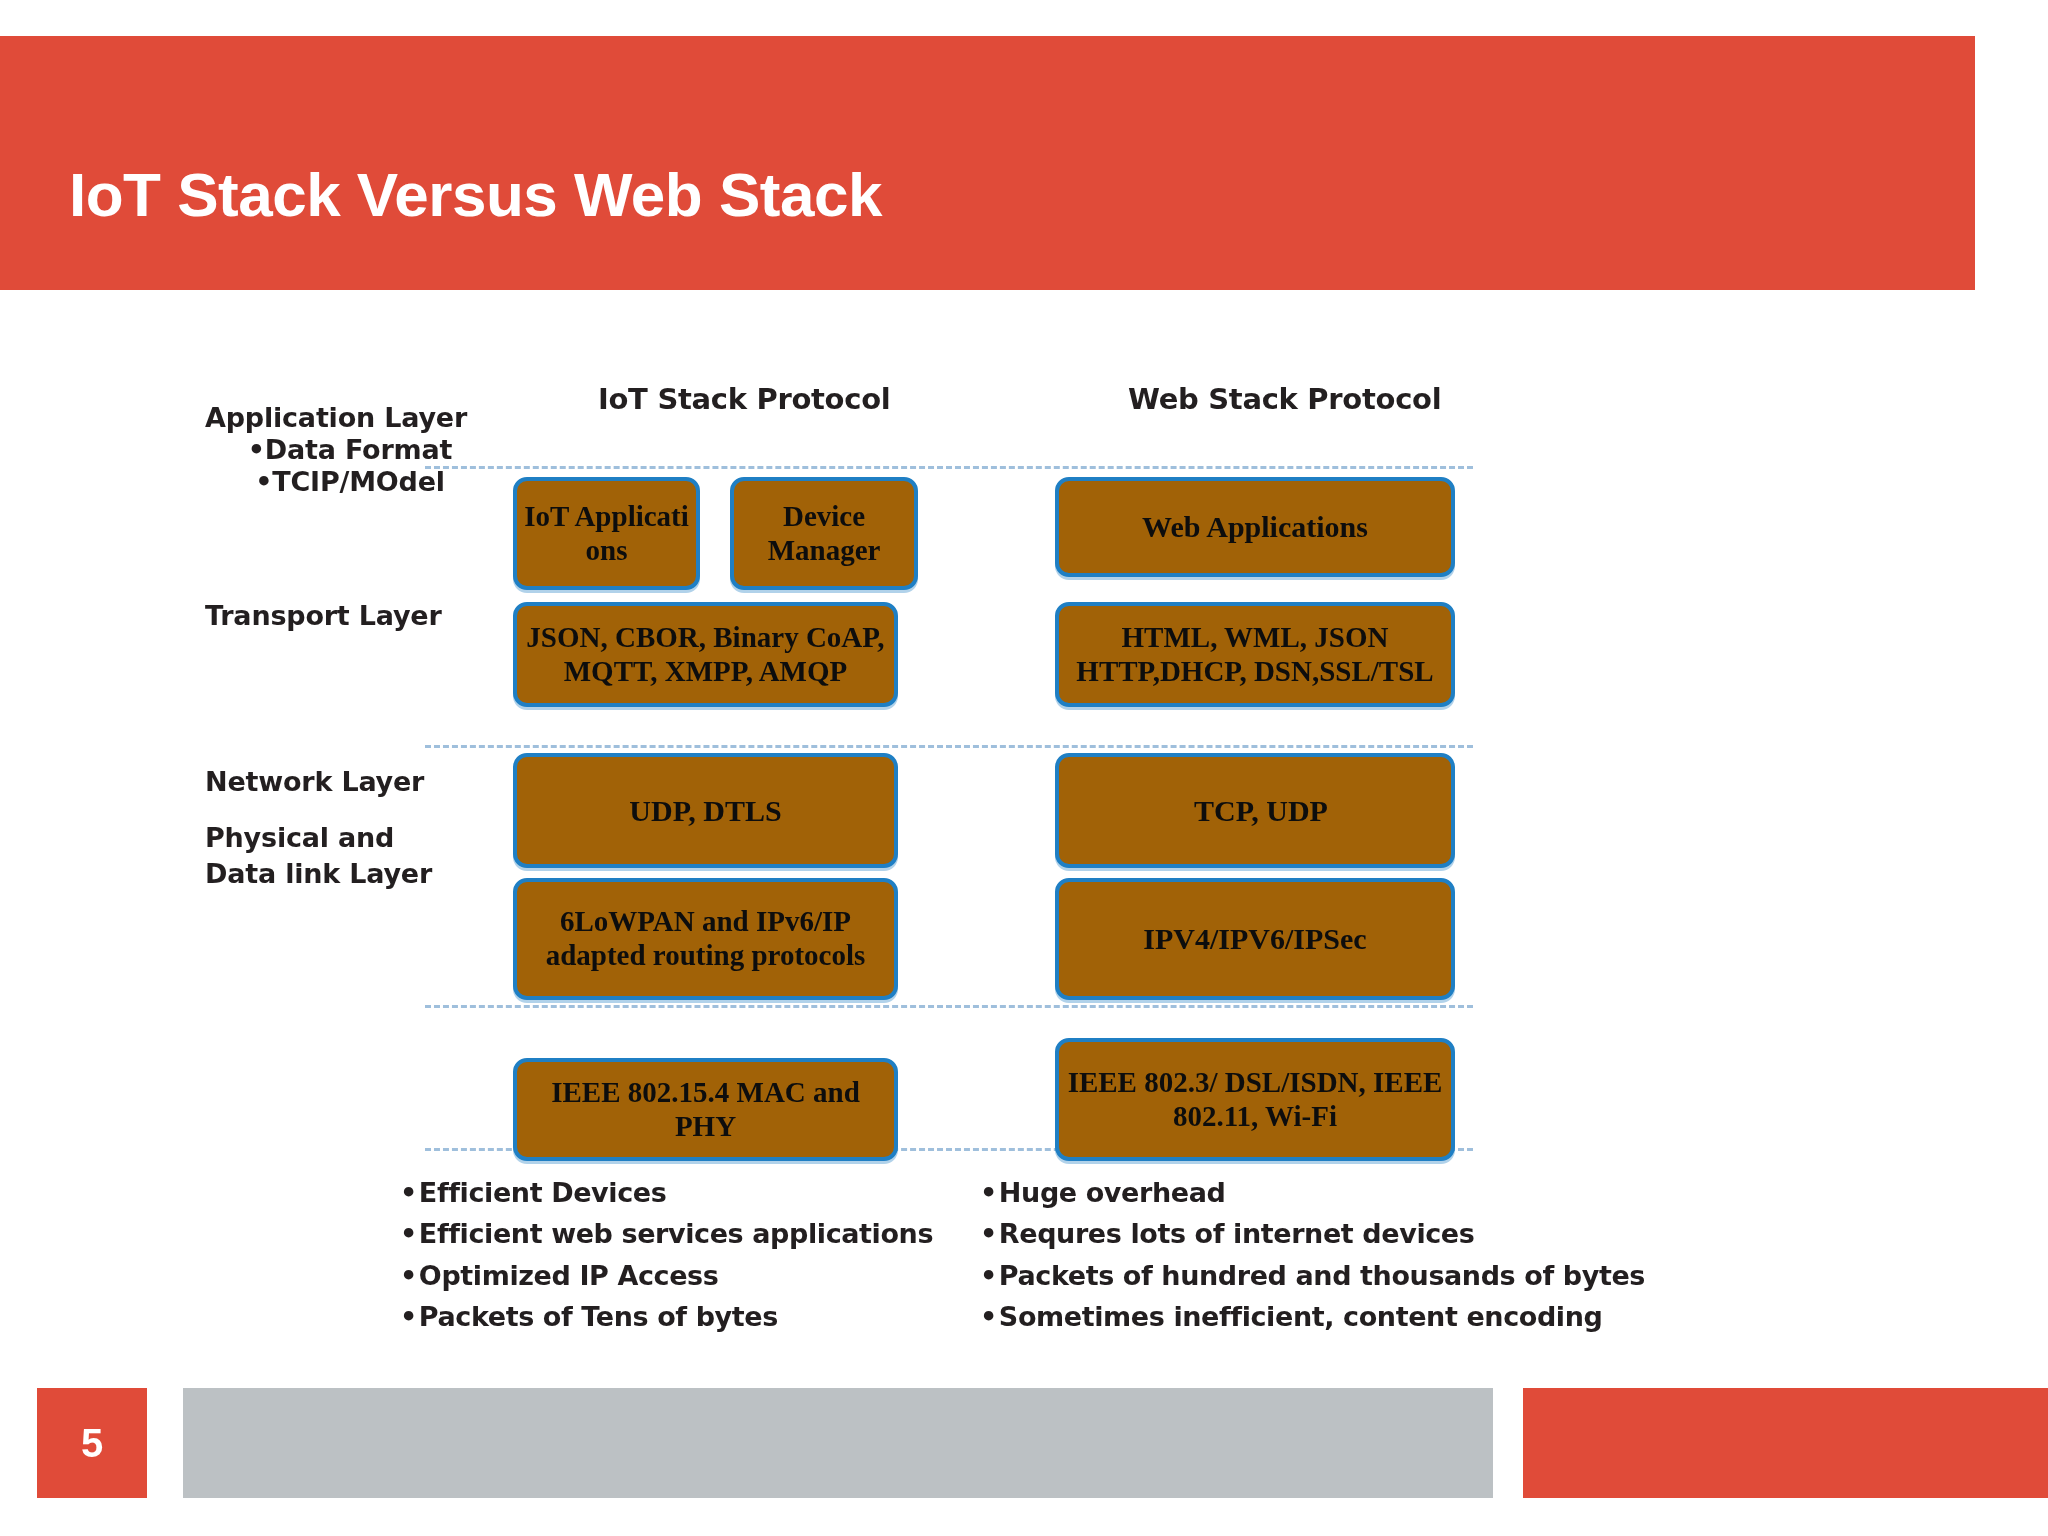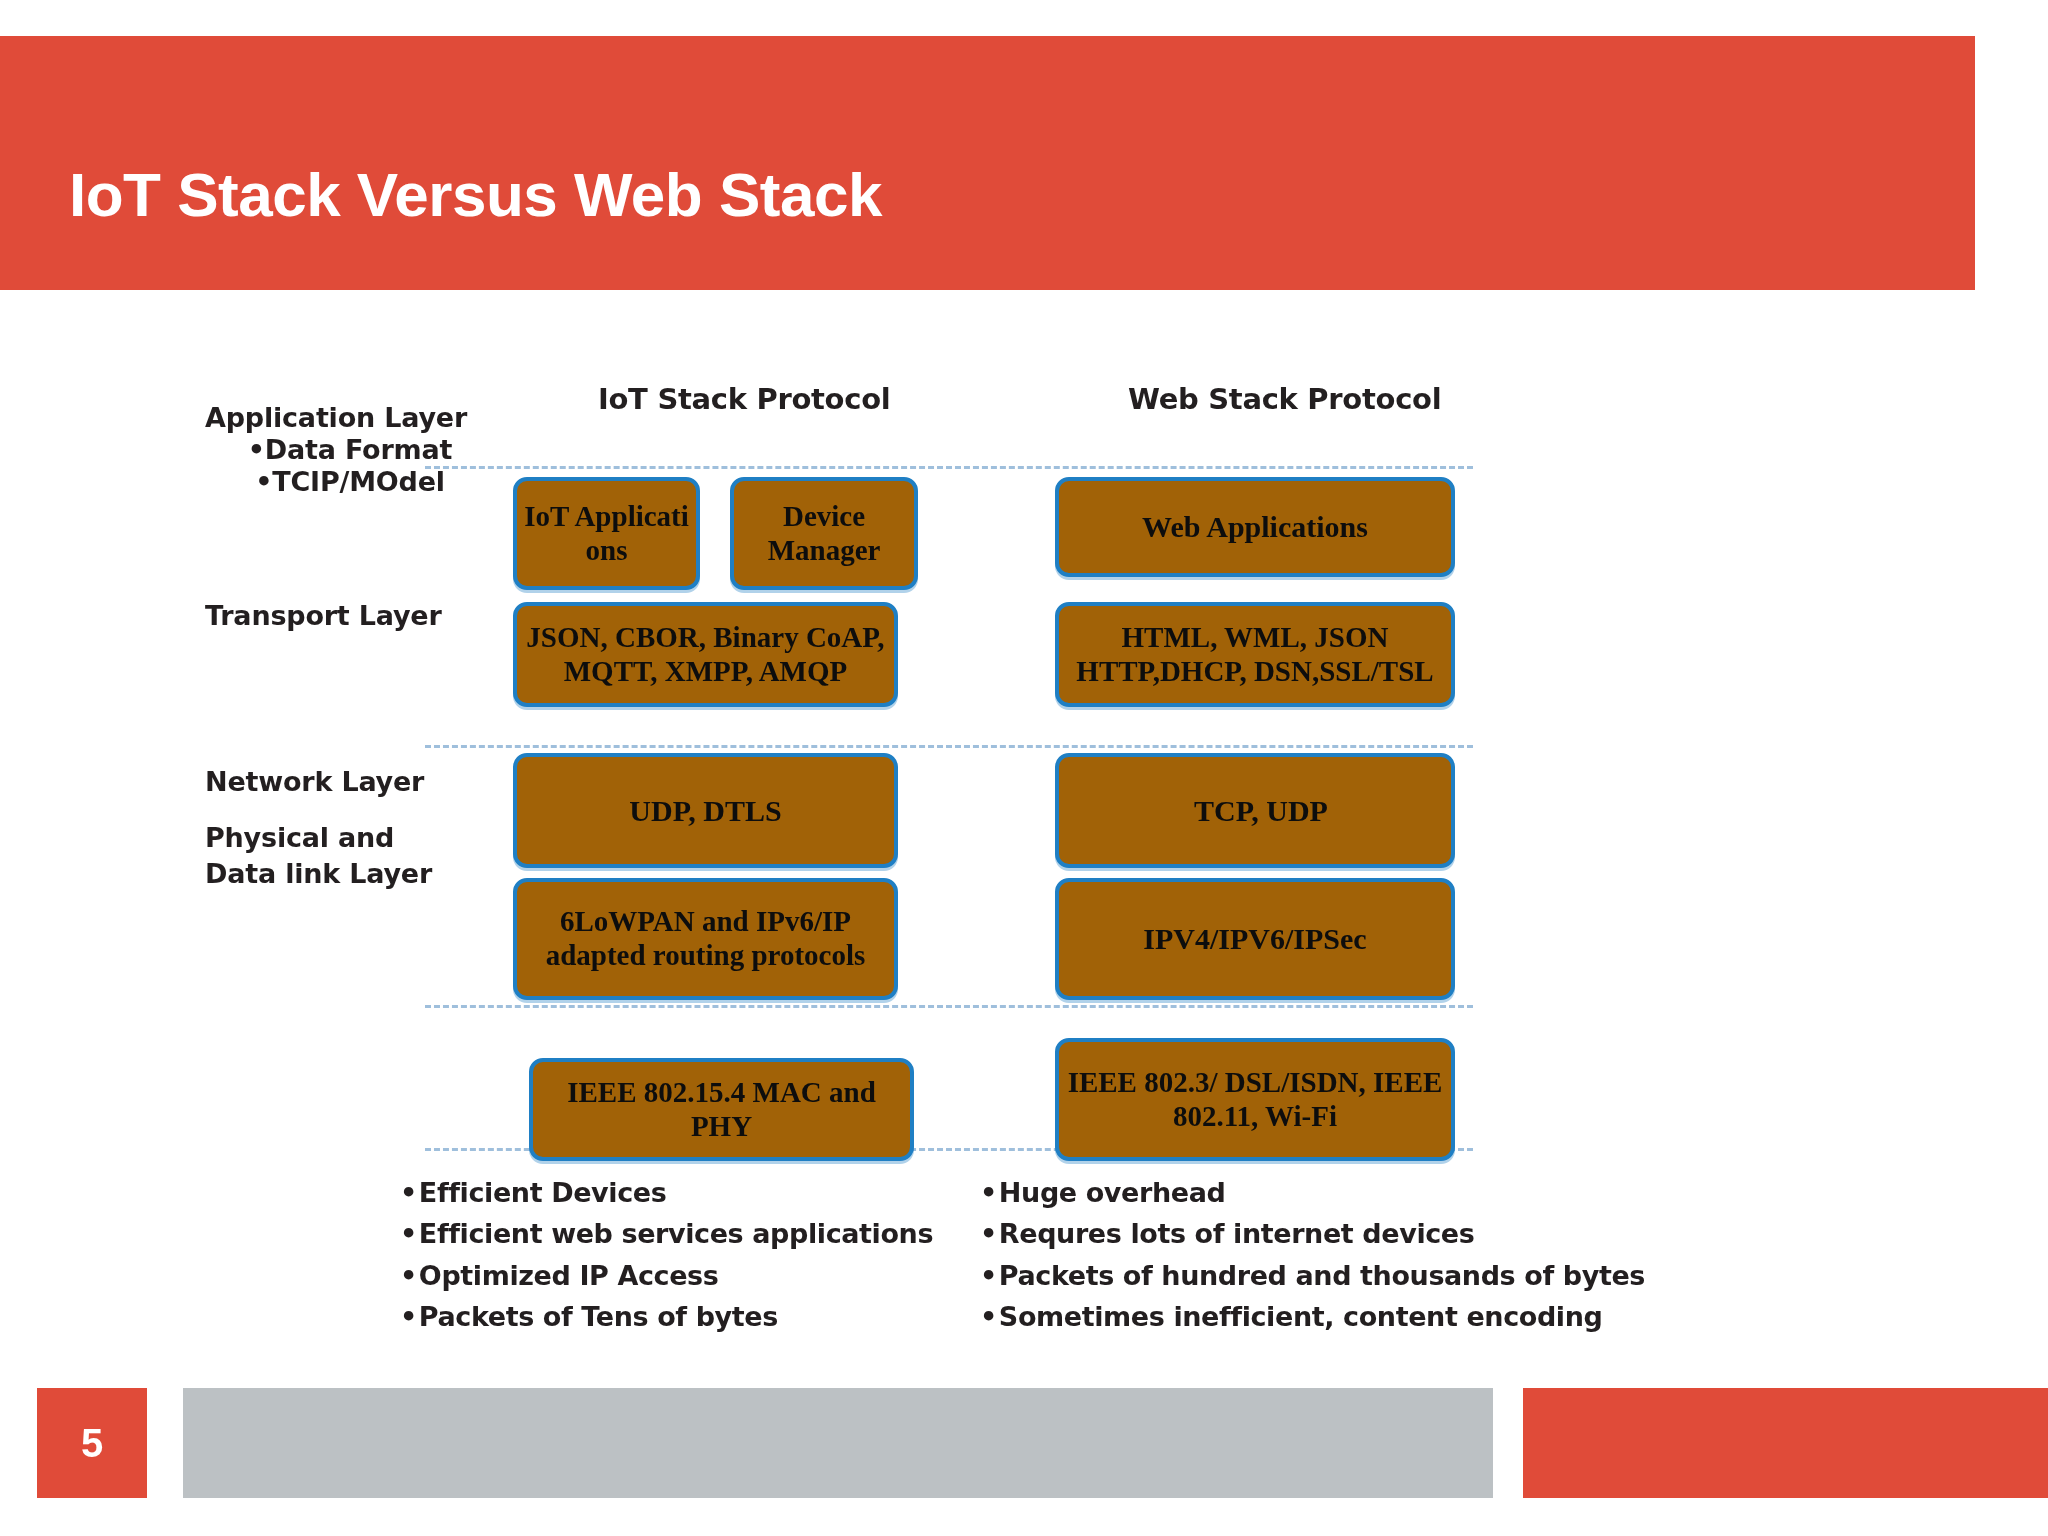--- a/index.html
+++ b/index.html
@@ -70,21 +70,21 @@
     box-sizing:border-box;
     box-shadow:0 3px 0 0 rgba(31,127,196,.35);
   }
 
   
   .b-iot-app   {left:513px;top:187px;width:187px;height:113px;font-size:29px;}
   .b-dev-mgr   {left:730px;top:187px;width:188px;height:113px;font-size:29px;}
   .b-iot-fmt   {left:513px;top:312px;width:385px;height:105px;font-size:29px;}
   .b-iot-trans {left:513px;top:463px;width:385px;height:115px;}
   .b-iot-net   {left:513px;top:588px;width:385px;height:122px;font-size:29px;}
-  .b-iot-phy   {left:513px;top:768px;width:385px;height:103px;font-size:29px;margin-left:16px;}
+  .b-iot-phy   {left:513px;top:768px;width:385px;height:103px;font-size:29px;}
 
   
   .b-web-app   {left:1055px;top:187px;width:400px;height:100px;}
   .b-web-fmt   {left:1055px;top:312px;width:400px;height:105px;font-size:29px;}
   .b-web-trans {left:1055px;top:463px;width:400px;height:115px;padding-left:12px;}
   .b-web-net   {left:1055px;top:588px;width:400px;height:122px;}
   .b-web-phy   {left:1055px;top:748px;width:400px;height:123px;font-size:29px;}
 
   
   .bullets{

